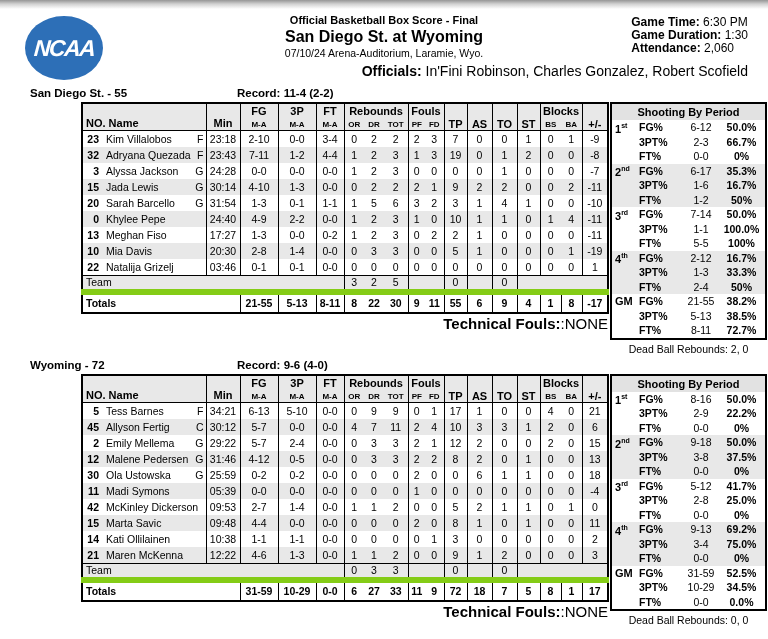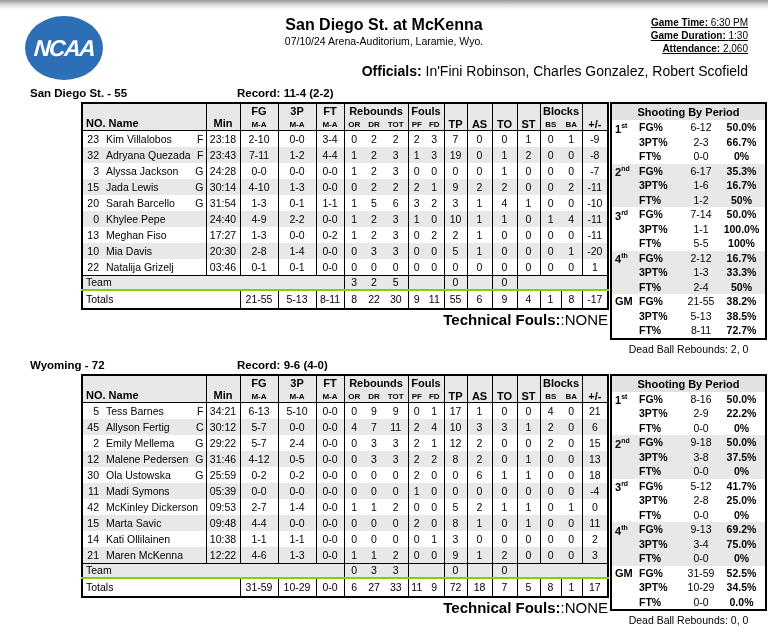--- a/index.html
+++ b/index.html
@@ -17,21 +17,21 @@
   
   header{position:relative;height:76px;}
   .logo{position:absolute;left:25px;top:7px;width:78px;height:64px;background:var(--ncaa-blue);
         border-radius:50%;display:flex;align-items:center;justify-content:center;}
   .logo-text{color:#fff;font-style:italic;font-weight:bold;font-size:23px;letter-spacing:-1.5px;transform:skewX(-4deg);}
   .logo-reg{position:absolute;right:4px;bottom:6px;color:#fff;font-size:6px;}
   .hcenter{position:absolute;left:0;right:0;top:5px;text-align:center;}
   .report-title{font-size:11px;font-weight:bold;}
   .game-title{font-size:16px;font-weight:bold;margin:2px 0 1px;}
   .sub-line{font-size:10.5px;line-height:13px;}
-  .hright{position:absolute;right:20px;top:7px;text-align:right;font-size:10px;line-height:13px;text-decoration:underline;}
+  .hright{position:absolute;right:20px;top:7px;text-align:left;font-size:12px;line-height:13px;}
   .hright b{font-weight:bold;}
   .officials{position:absolute;right:20px;top:54px;font-size:14px;white-space:nowrap;}
   .officials b{font-weight:bold;}
 
   
   .team-bar{position:relative;height:14px;margin:2px 0 1px 30px;font-size:11.5px;font-weight:bold;}
   .team-record{position:absolute;left:207px;top:0;}
   .team-section.second{margin-top:4px;}
   .section-body{margin-left:81px;display:flex;align-items:flex-start;}
   .left-col{width:527px;}
@@ -41,30 +41,30 @@
   table.box{border-collapse:collapse;table-layout:fixed;width:527px;border:2px solid #000;font-size:10.5px;}
   thead{background:var(--shade);}
   thead th{font-weight:bold;padding:0;}
   thead tr.h1 th{font-size:11px;height:13px;vertical-align:bottom;}
   thead tr.h2 th{font-size:8px;height:12px;vertical-align:bottom;padding-bottom:1px;}
   thead tr.h2 th{border-bottom:1.5px solid #000;margin-left:48px;}
   thead th.h-mid{font-size:11px;vertical-align:middle;border-bottom:1.5px solid #000;}
   th.h-name{font-size:11px !important;text-align:left;padding-left:3px;}
   th.h-min{font-size:11px !important;}
   td{padding:0;height:16px;line-height:16px;}
-  .c-no{text-align:right;padding-right:3px;}
+  .c-no{text-align:right;padding-right:3px;font-weight:bold;}
   .c-name{text-align:left;padding-left:4px;white-space:nowrap;}
   .c-pos{text-align:right;padding-right:2px;}
   .c-min,.c-num{text-align:center;}
   .bl1{border-left:1px solid #000;}
   .bl2{border-left:1.5px solid #000;}
   tr.shade{background:var(--shade);}
   tr.team-row{border-top:1px solid #000;background:var(--shade);}
   tr.team-row td{height:13px;line-height:13px;}
-  tr.totals-row{border-top:2px solid #84cc16;font-weight:normal;}
+  tr.totals-row{border-top:6px solid #84cc16;font-weight:bold;}
   tr.totals-row td{height:17px;line-height:17px;}
   .c-teamlabel{text-align:left;padding-left:3px;}
   .tech{width:527px;text-align:right;font-size:15px;margin-top:1px;}
   .tech b{font-weight:bold;}
 
   
   .shoot-box{border:2px solid #000;background:#fff;}
   .shoot-title{background:var(--title-shade);font-weight:bold;font-size:11px;text-align:center;height:16px;line-height:16px;}
   .srow{display:flex;height:14.5px;line-height:14.5px;font-size:10.5px;padding:0 5px 0 3px;align-items:center;}
   .sper{width:24px;font-weight:bold;font-size:11px;}
@@ -80,21 +80,22 @@
 
 <div class="page">
   <div class="grad"></div>
 
   <header>
     <div class="logo">
       <span class="logo-text">NCAA</span>
       <span class="logo-reg">®</span>
     </div>
     <div class="hcenter">
-      <div class="game-title">San Diego St. at McKenna</div>
+      <div class="report-title">Official Basketball Box Score - Final</div>
+      <div class="game-title">San Diego St. at Wyoming</div>
       <div class="sub-line">07/10/24 Arena-Auditorium, Laramie, Wyo.</div>
     </div>
     <div class="hright">
       <div><b>Game Time:</b> <span>6:30 PM</span></div>
       <div><b>Game Duration:</b> <span>1:30</span></div>
       <div><b>Attendance:</b> <span>2,060</span></div>
     </div>
     <div class="officials">
       <b>Officials:</b> <span>In'Fini Robinson, Charles Gonzalez, Robert Scofield</span>
     </div>
@@ -320,21 +321,21 @@
                 <td class="c-num">3</td>
                 <td class="c-num">3</td>
                 <td class="c-num bl1">0</td>
                 <td class="c-num">0</td>
                 <td class="c-num bl2">5</td>
                 <td class="c-num bl2">1</td>
                 <td class="c-num bl2">0</td>
                 <td class="c-num bl2">0</td>
                 <td class="c-num bl2">0</td>
                 <td class="c-num">1</td>
-                <td class="c-num bl2">-20</td>
+                <td class="c-num bl2">-19</td>
               </tr>
               <tr>
                 <td class="c-no">22</td>
                 <td class="c-name">Natalija Grizelj</td>
                 <td class="c-pos"></td>
                 <td class="c-min bl1">03:46</td>
                 <td class="c-num bl1">0-1</td>
                 <td class="c-num bl1">0-1</td>
                 <td class="c-num bl1">0-0</td>
                 <td class="c-num bl1">0</td>

